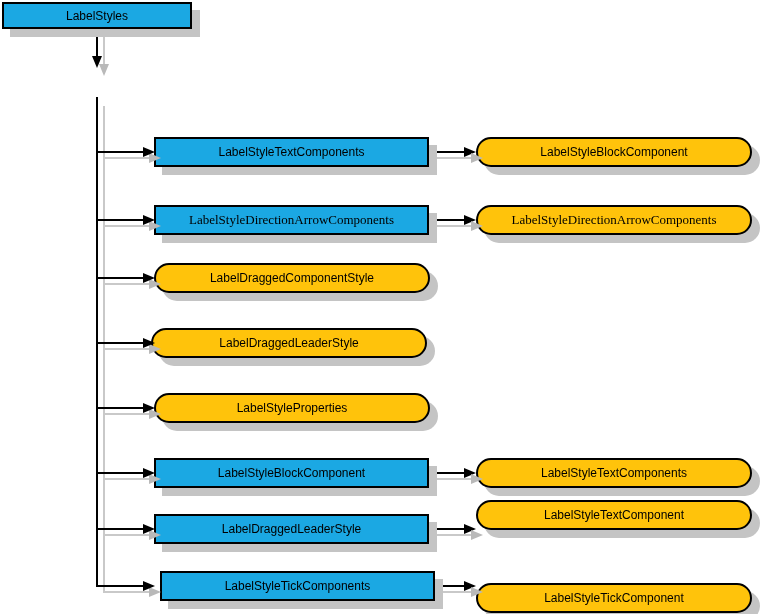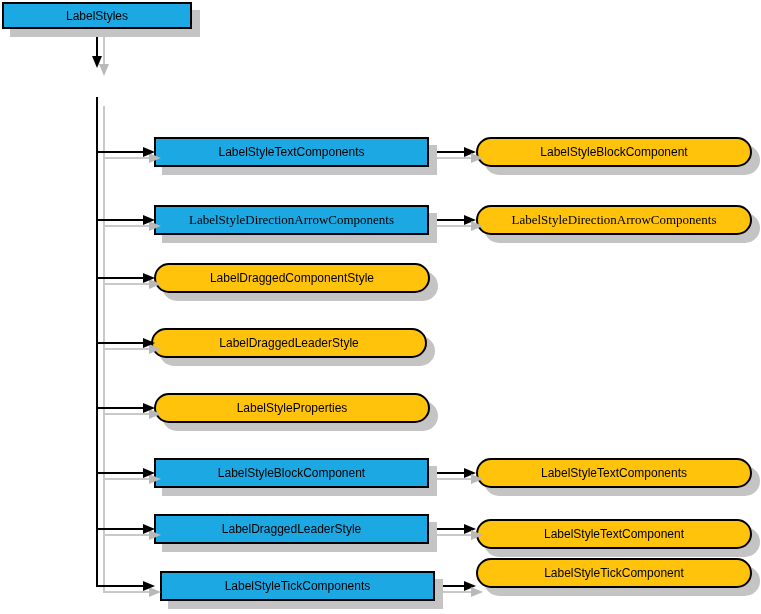--- a/index.html
+++ b/index.html
@@ -130,29 +130,29 @@
   <div>
     <div class="hline shadow" style="left:103px;top:534px;width:47px"></div>
     <div class="tri-r shadow-tri" style="left:149px;top:530px"></div>
     <div class="hline" style="left:96px;top:528px;width:48px"></div>
     <div class="tri-r" style="left:143px;top:524px"></div>
     <div class="box element" style="left:154px;top:514px;width:275px">LabelDraggedLeaderStyle</div>
     <div class="hline" style="left:429px;top:528px;width:36px"></div>
     <div class="tri-r" style="left:464px;top:524px"></div>
     <div class="hline shadow" style="left:436px;top:534px;width:40px"></div>
     <div class="tri-r shadow-tri" style="left:471px;top:530px"></div>
-    <div class="box type" style="left:476px;top:519px;width:276px">LabelStyleTextComponent</div>
+    <div class="box type" style="left:476px;top:500px;width:276px">LabelStyleTextComponent</div>
   </div>
 
   <div>
     <div class="hline shadow" style="left:103px;top:591px;width:47px"></div>
     <div class="tri-r shadow-tri" style="left:149px;top:587px"></div>
     <div class="hline" style="left:96px;top:585px;width:48px"></div>
     <div class="tri-r" style="left:143px;top:581px"></div>
     <div class="box element" style="left:160px;top:571px;width:275px">LabelStyleTickComponents</div>
     <div class="hline" style="left:429px;top:585px;width:36px"></div>
     <div class="tri-r" style="left:464px;top:581px"></div>
     <div class="hline shadow" style="left:436px;top:591px;width:40px"></div>
     <div class="tri-r shadow-tri" style="left:471px;top:587px"></div>
-    <div class="box type" style="left:476px;top:558px;width:276px">LabelStyleTickComponent</div>
+    <div class="box type" style="left:476px;top:583px;width:276px">LabelStyleTickComponent</div>
   </div>
 
 </div>
 
 </body></html>

